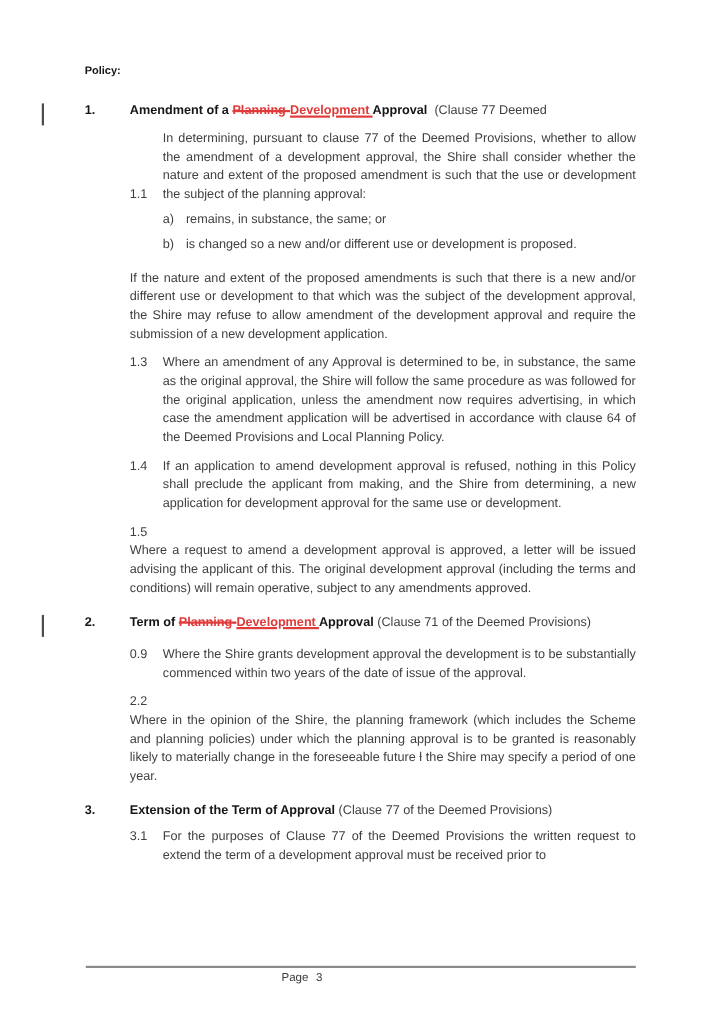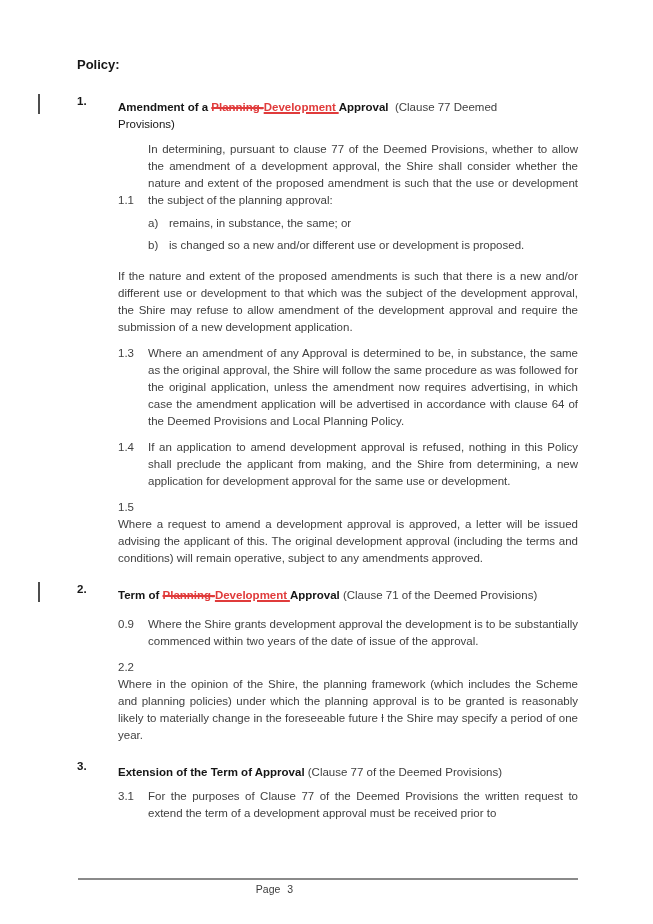--- a/index.html
+++ b/index.html
@@ -12,36 +12,36 @@
     overflow:hidden;
   }
   .content{
     position:absolute;
     left:77px;top:56px;
     width:501px;
     font-size:11.5px;
     line-height:17px;
   }
   .policy-heading{
-    font-size:13px;
+    font-size:10px;
     font-weight:bold;
     color:#161616;
     margin-bottom:20px;
   }
   .sec-head{
     display:flex;
     position:relative;
     font-size:11.5px;
     margin-bottom:8px;
   }
   .sec-head .num{
     width:41px;flex:none;
     font-weight:bold;color:#161616;
   }
-  .sec-head .htxt{width:460px;margin-top:6px;}
+  .sec-head .htxt{width:460px;}
   .hpart{font-weight:bold;color:#161616;}
   .del{
     font-weight:bold;
     color:#e03b3b;
     text-decoration:line-through;
     text-decoration-thickness:1.5px;
   }
   .ins{
     font-weight:bold;
     color:#e03b3b;
@@ -86,21 +86,21 @@
 
 <div class="page">
   <div class="content">
 
     <div class="policy-heading">Policy:</div>
 
     <div>
       <div class="sec-head">
         <span class="cbar"></span>
         <span class="num">1.</span>
-        <span class="htxt"><span class="hpart">Amendment of a </span><span class="del">Planning-</span><span class="ins">Development </span><span class="hpart">Approval</span><span class="hsuffix">&nbsp; (Clause 77 Deemed</span><span class="hline2 hsuffix">Provisions)</span></span>
+        <span class="htxt"><span class="hpart">Amendment of a </span><span class="del">Planning-</span><span class="ins">Development </span><span class="hpart">Approval</span><span class="hsuffix">&nbsp; (Clause 77 Deemed</span></span>
       </div>
 
       <div class="item tight">
         <span class="inum">1.1</span>
         <div class="itxt">In determining, pursuant to clause 77 of the Deemed Provisions, whether to allow the amendment of a development approval, the Shire shall consider whether the nature and extent of the proposed amendment is such that the use or development the subject of the planning approval:</div>
       </div>
 
       <div class="subitem">
         <span class="slet">a)</span>
         <div class="stxt">remains, in substance, the same; or</div>

